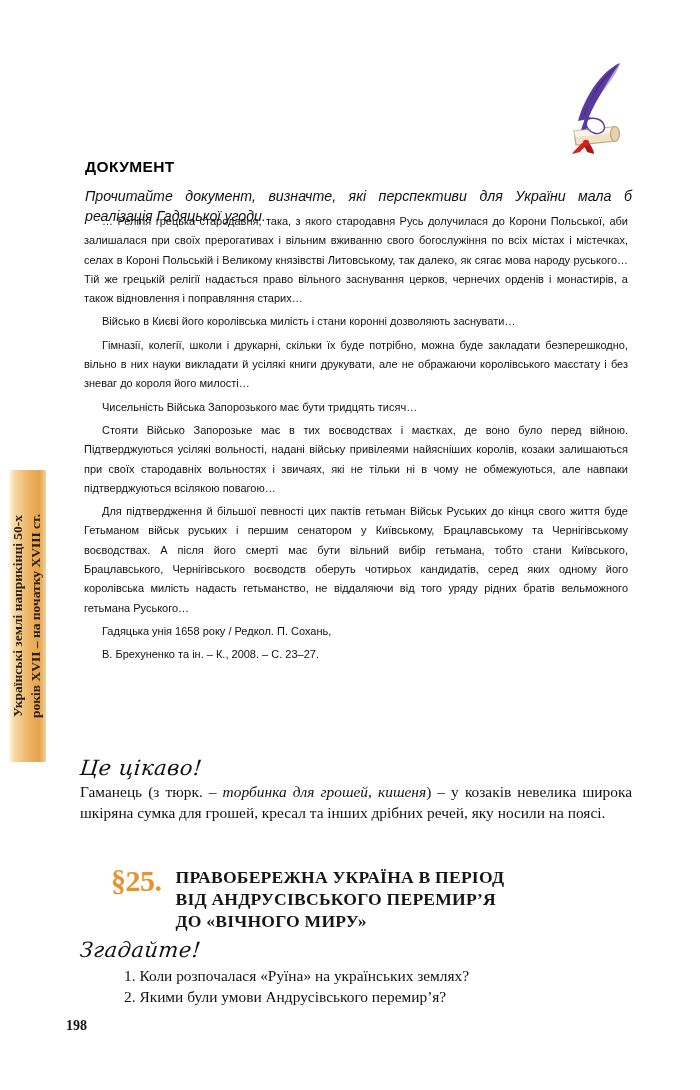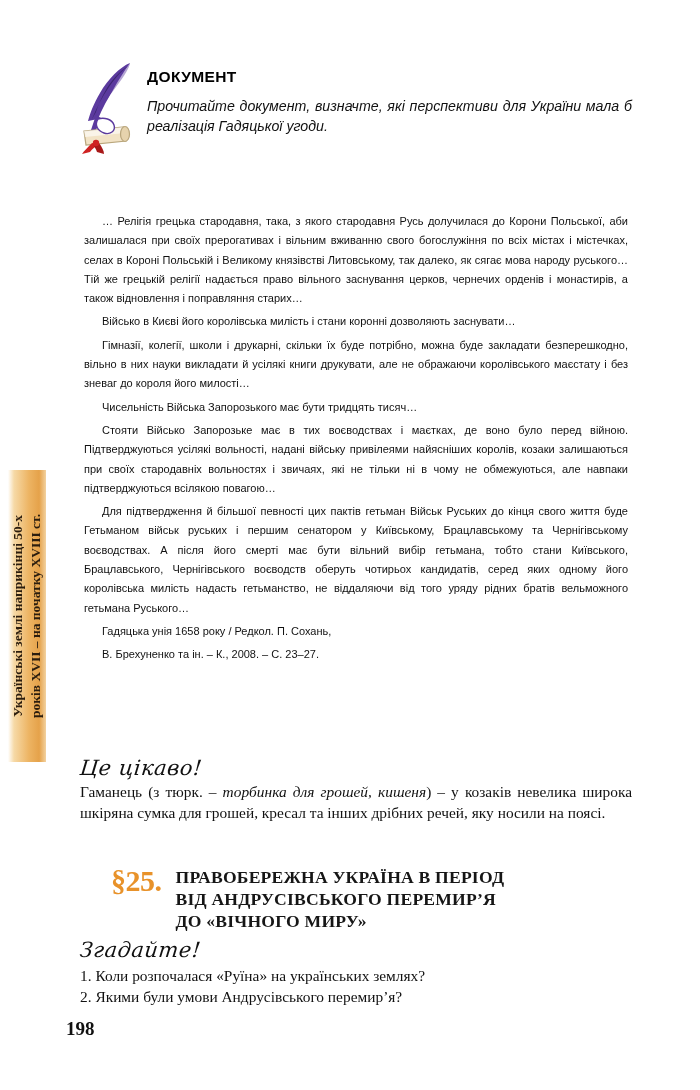--- a/index.html
+++ b/index.html
@@ -55,21 +55,22 @@
 
   
   .doc-block {
     position: absolute;
     left: 80px;
     top: 55px;
     width: 552px;
   }
   .doc-head {
     display: flex;
-    align-items: center;
+    align-items: flex-end;
+    flex-direction: column;
   }
   .quill-icon {
     width: 62px;
     height: 98px;
     flex: 0 0 62px;
     position: relative;
     margin-top: 2px;
   }
   .quill-icon svg { display: block; }
 
@@ -213,29 +214,30 @@
   .recall ol {
     margin: 0;
     padding: 0;
     list-style: none;
   }
   .recall li {
     font-family: "Liberation Serif", serif;
     font-size: 15.4px;
     line-height: 20.5px;
     color: #111;
+    margin-left: 44px;
   }
 
   
   .page-number {
     position: absolute;
     left: 66px;
     top: 1018px;
     font-family: "Liberation Serif", serif;
-    font-size: 19px;
+    font-size: 14px;
     font-weight: bold;
     color: #111;
   }
 </style>
 </head>
 <body>
 
 <div class="page">
 
   <div class="side-tab">

